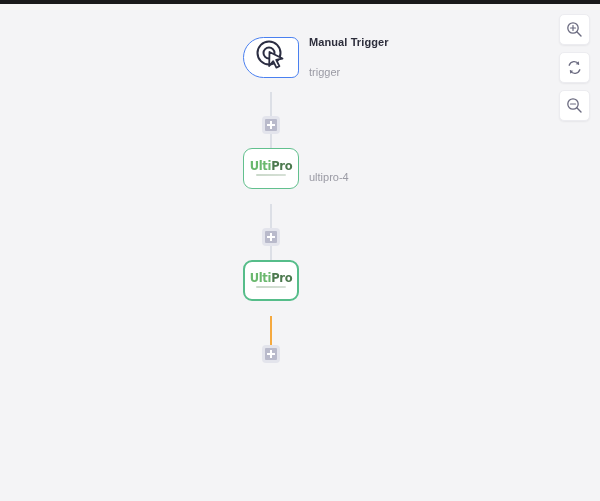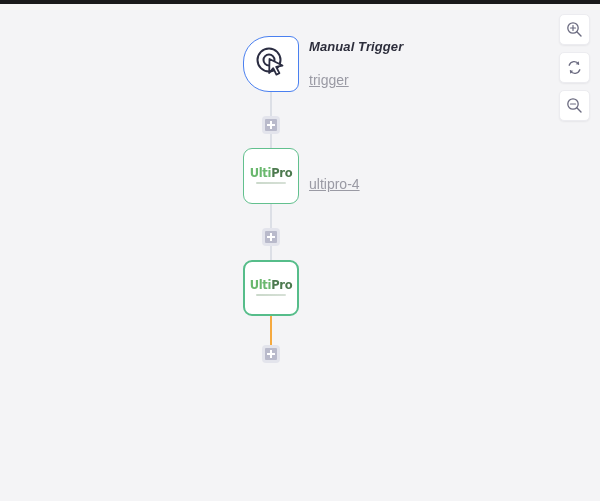--- a/index.html
+++ b/index.html
@@ -47,21 +47,21 @@
     display: flex;
     align-items: center;
   }
   .node-row.r0 { top: 32px; }
   .node-row.r1 { top: 144px; }
   .node-row.r2 { top: 256px; }
 
   .node-box {
     position: relative;
     width: 56px;
-    height: 56px;
+    height: 41px;
     box-sizing: border-box;
     background: #ffffff;
     border-radius: 9px;
     display: flex;
     align-items: center;
     justify-content: center;
     z-index: 3;
   }
   .node-box.trigger {
     border: 1px solid #4a80f0;
@@ -76,33 +76,31 @@
   }
 
   .node-label {
     margin-left: 10px;
     display: flex;
     flex-direction: column;
     justify-content: center;
     line-height: 1.15;
   }
   .node-title {
-    font-size: 13px;
+    font-size: 11px;
     font-weight: bold;
     color: #2d2e3c;
     letter-spacing: .1px;
     white-space: nowrap;
-    font-style: italic;
   }
   .node-sub {
-    font-size: 14px;
+    font-size: 11px;
     color: #9a9aa4;
     margin-top: 17px;
     white-space: nowrap;
-    text-decoration: underline;
   }
 
   
   .ultipro {
     display: flex;
     flex-direction: column;
     align-items: center;
     justify-content: center;
     user-select: none;
   }

